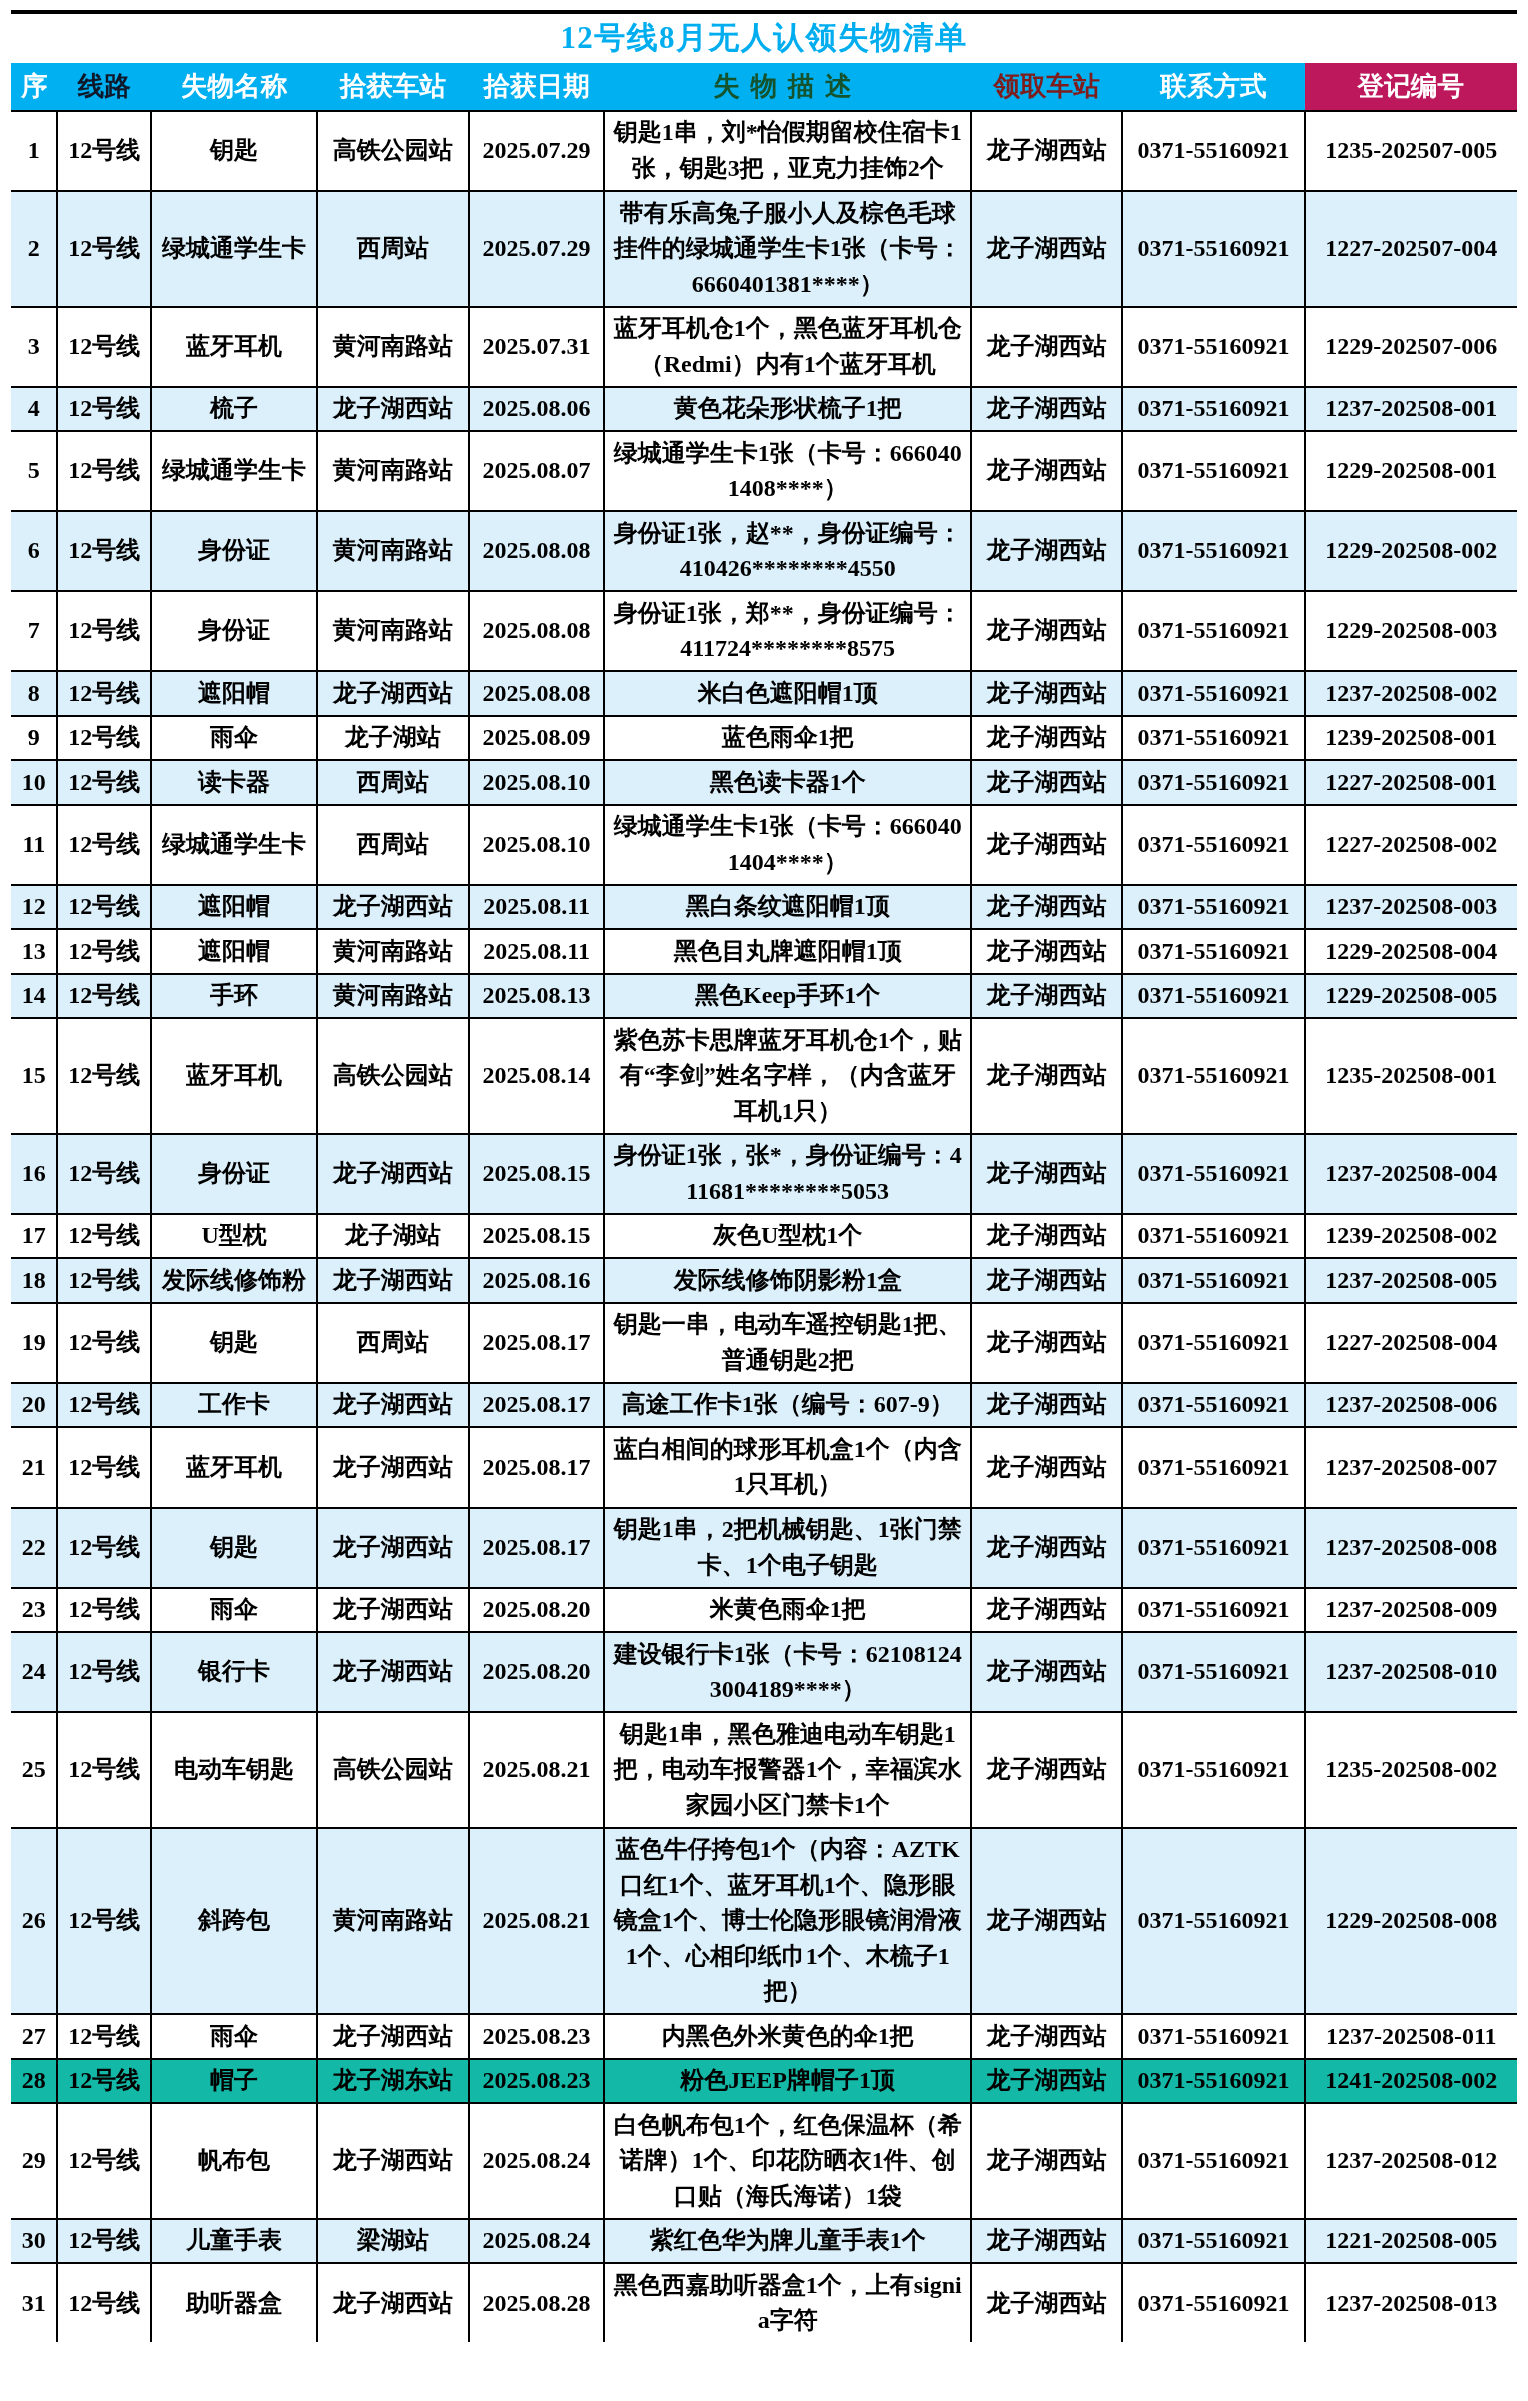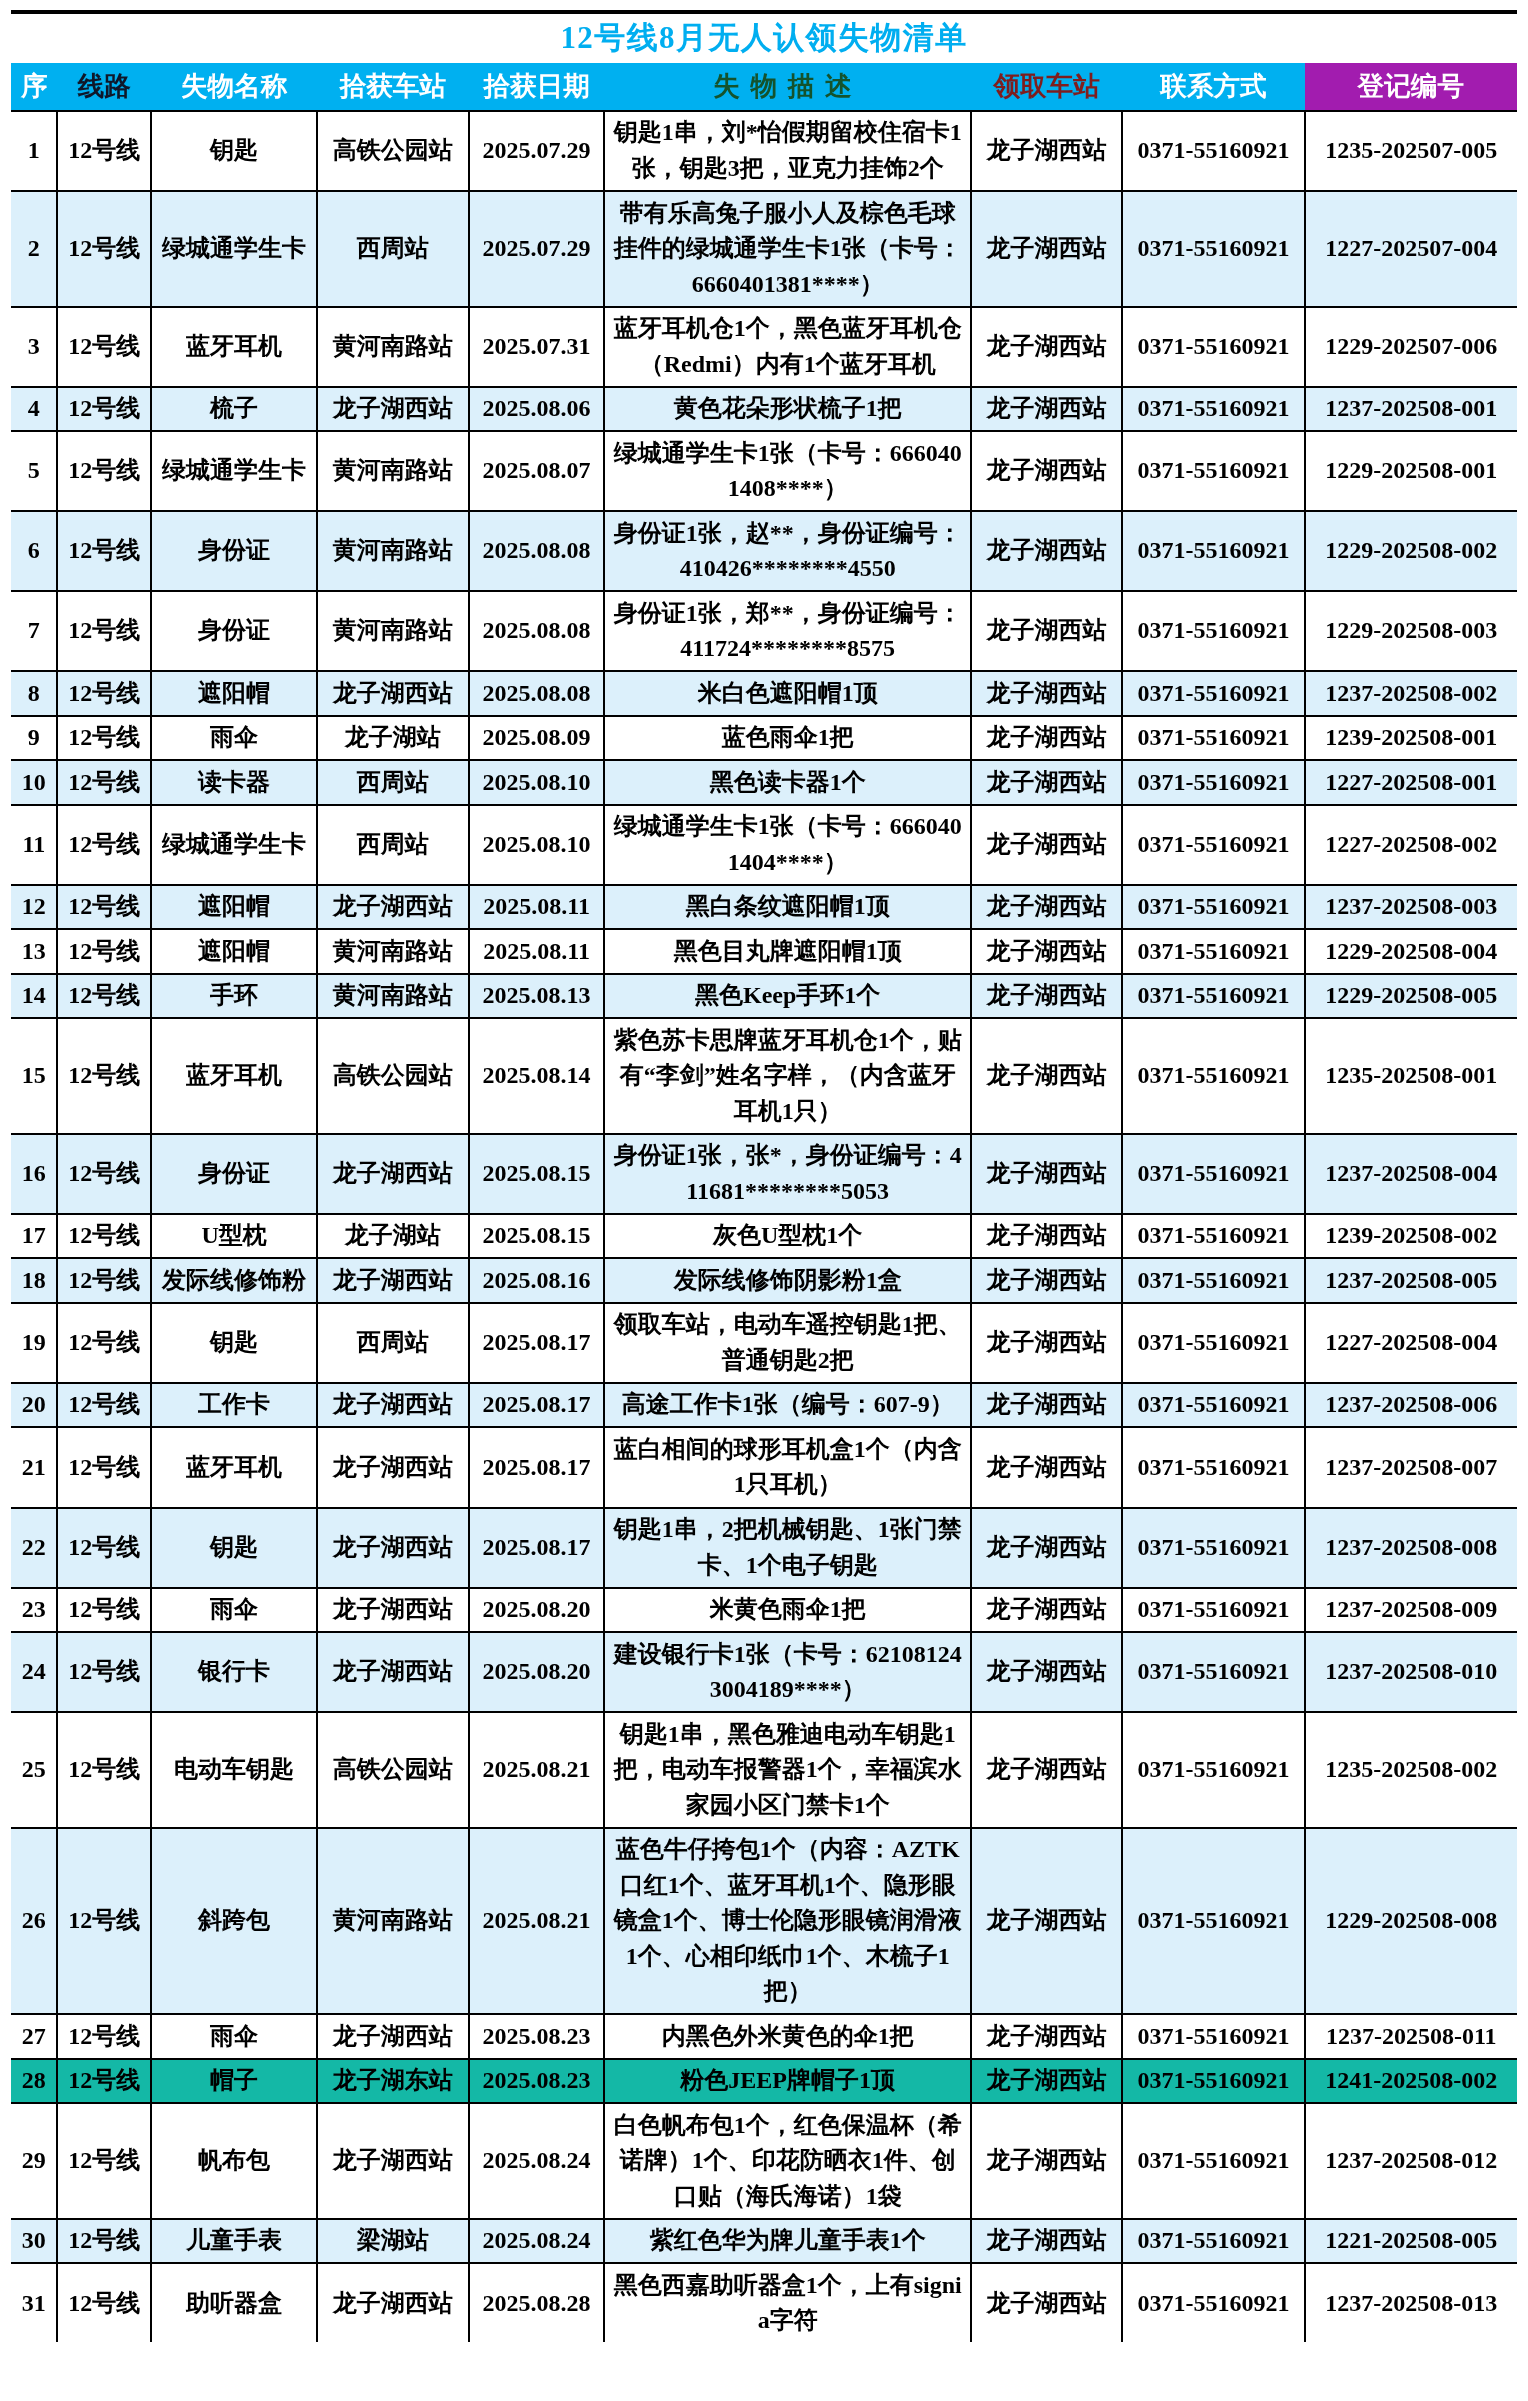--- a/index.html
+++ b/index.html
@@ -76,21 +76,21 @@
     <thead>
       <tr id="header-row">
           <th style="background: rgb(0, 176, 240); color: rgb(255, 255, 255);">序</th>
           <th style="background: rgb(0, 176, 240); color: #0f172a;">线路</th>
           <th style="background: rgb(0, 176, 240); color: rgb(255, 255, 255);">失物名称</th>
           <th style="background: rgb(0, 176, 240); color: rgb(255, 255, 255);">拾获车站</th>
           <th style="background: rgb(0, 176, 240); color: rgb(255, 255, 255);">拾获日期</th>
           <th style="background: rgb(0, 176, 240); color: #14532d; letter-spacing: 0.4em;">失物描述</th>
           <th style="background: rgb(0, 176, 240); color: #7f1d1d;">领取车站</th>
           <th style="background: rgb(0, 176, 240); color: rgb(255, 255, 255);">联系方式</th>
-          <th style="background: #a21caf; color: rgb(255, 255, 255); text-align: center;">登记编号</th>
+          <th style="background: #be185d; color: rgb(255, 255, 255); text-align: center;">登记编号</th>
         </tr>
     </thead>
     <tbody id="body-rows">
         <tr>
           <td>1</td>
           <td class="nowrap">12号线</td>
           <td>钥匙</td>
           <td>高铁公园站</td>
           <td class="nowrap">2025.07.29</td>
           <td>钥匙1串，刘*怡假期留校住宿卡1张，钥匙3把，亚克力挂饰2个</td>
@@ -284,21 +284,21 @@
           <td>龙子湖西站</td>
           <td class="nowrap">0371-55160921</td>
           <td class="nowrap">1237-202508-005</td>
         </tr>
         <tr>
           <td>19</td>
           <td class="nowrap">12号线</td>
           <td>钥匙</td>
           <td>西周站</td>
           <td class="nowrap">2025.08.17</td>
-          <td>领取车站，电动车遥控钥匙1把、普通钥匙2把</td>
+          <td>钥匙一串，电动车遥控钥匙1把、普通钥匙2把</td>
           <td>龙子湖西站</td>
           <td class="nowrap">0371-55160921</td>
           <td class="nowrap">1227-202508-004</td>
         </tr>
         <tr style="background: rgb(220, 240, 251);">
           <td>20</td>
           <td class="nowrap">12号线</td>
           <td>工作卡</td>
           <td>龙子湖西站</td>
           <td class="nowrap">2025.08.17</td>

